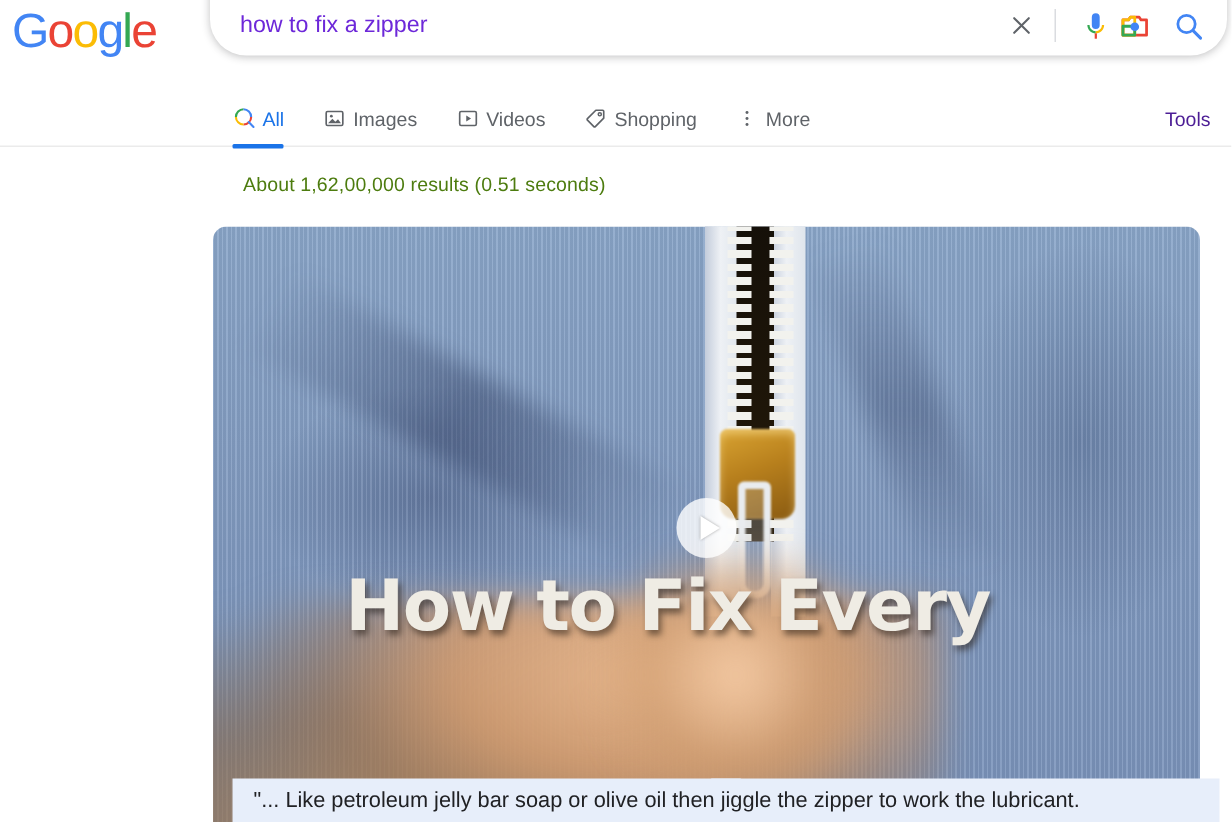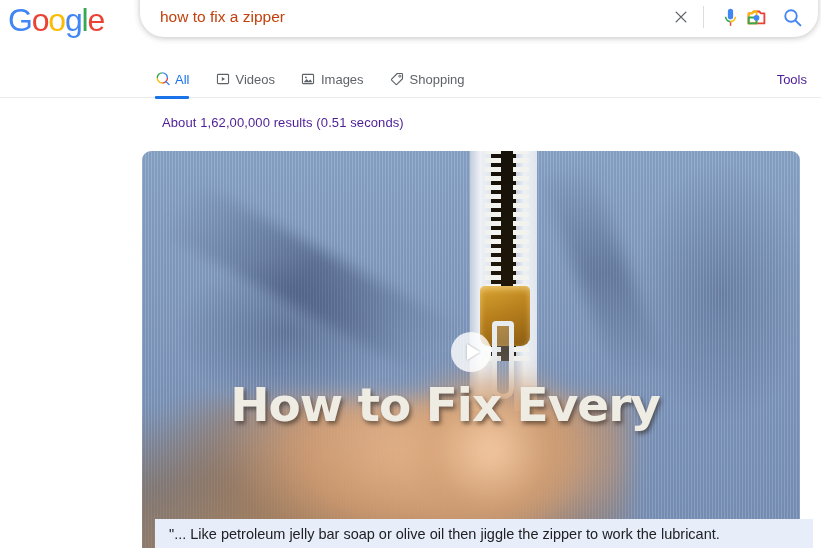--- a/index.html
+++ b/index.html
@@ -49,21 +49,21 @@
     align-items: flex-end;
     padding: 0 14px 8px 20px;
   }
 
   #search-input {
     flex: 1;
     border: none;
     outline: none;
     font-family: "Liberation Sans", sans-serif;
     font-size: 15.5px;
-    color: #c2410c;
+    color: #6d28d9;
     background: transparent;
     height: 24px;
     line-height: 24px;
     padding: 0;
   }
 
   .sb-icon {
     width: 24px;
     height: 24px;
     margin-left: 2px;
@@ -142,21 +142,21 @@
     font-size: 13px;
     cursor: pointer;
   }
 
   
   #results-stats {
     position: absolute;
     left: 162px;
     top: 115px;
     font-size: 13px;
-    color: #4c1d95;
+    color: #4d7c0f;
     letter-spacing: 0.1px;
   }
 
   
   #video-card {
     position: absolute;
     left: 142px;
     top: 151px;
     width: 658px;
     height: 476px;
@@ -480,48 +480,58 @@
           <path d="M16.8 16.1 L22.3 21.6" stroke="#4285f4" stroke-width="2.4" stroke-linecap="round"></path>
         </svg>
       </span>
       <span>All</span>
     </div>
 
     <div class="nav-tab">
       <span class="tab-ico">
         <svg width="14" height="14" viewBox="0 0 24 24" aria-hidden="true">
           <rect x="2.5" y="4" width="19" height="16" rx="1.6" fill="none" stroke="#5f6368" stroke-width="1.9"></rect>
-          <path d="M10 8.5 L15.5 12 L10 15.5 Z" fill="#5f6368"></path>
-        </svg>
-      </span>
-      <span>Videos</span>
-    </div>
-
-    <div class="nav-tab">
-      <span class="tab-ico">
-        <svg width="14" height="14" viewBox="0 0 24 24" aria-hidden="true">
-          <rect x="2.5" y="4" width="19" height="16" rx="1.6" fill="none" stroke="#5f6368" stroke-width="1.9"></rect>
           <circle cx="8.4" cy="9.3" r="1.6" fill="#5f6368"></circle>
           <path d="M4.6 17.5 L9.6 12.2 L13 15.6 L16 12.8 L19.4 17.5 Z" fill="#5f6368"></path>
         </svg>
       </span>
       <span>Images</span>
+    </div>
+
+    <div class="nav-tab">
+      <span class="tab-ico">
+        <svg width="14" height="14" viewBox="0 0 24 24" aria-hidden="true">
+          <rect x="2.5" y="4" width="19" height="16" rx="1.6" fill="none" stroke="#5f6368" stroke-width="1.9"></rect>
+          <path d="M10 8.5 L15.5 12 L10 15.5 Z" fill="#5f6368"></path>
+        </svg>
+      </span>
+      <span>Videos</span>
     </div>
 
     <div class="nav-tab">
       <span class="tab-ico">
         <svg width="14" height="14" viewBox="0 0 24 24" aria-hidden="true">
           <path d="M12.4 2.6 H20.2 a1.2 1.2 0 0 1 1.2 1.2 V11.6 L11.8 21.2 a1.2 1.2 0 0 1-1.7 0 L2.8 13.9 a1.2 1.2 0 0 1 0-1.7 Z" fill="none" stroke="#5f6368" stroke-width="1.9" stroke-linejoin="round"></path>
           <circle cx="16.9" cy="7.2" r="1.8" fill="none" stroke="#5f6368" stroke-width="1.7"></circle>
         </svg>
       </span>
       <span>Shopping</span>
     </div>
 
 
+    <div class="nav-tab">
+      <span class="tab-ico">
+        <svg width="14" height="14" viewBox="0 0 24 24" aria-hidden="true">
+          <circle cx="12" cy="5.2" r="1.7" fill="#5f6368"></circle>
+          <circle cx="12" cy="12" r="1.7" fill="#5f6368"></circle>
+          <circle cx="12" cy="18.8" r="1.7" fill="#5f6368"></circle>
+        </svg>
+      </span>
+      <span>More</span>
+    </div>
   </div>
 
   <div id="tools-btn">
     <span>Tools</span>
   </div>
 </div>
 
 <div id="results-stats">About 1,62,00,000 results (0.51 seconds)</div>
 
 <div id="video-card">

